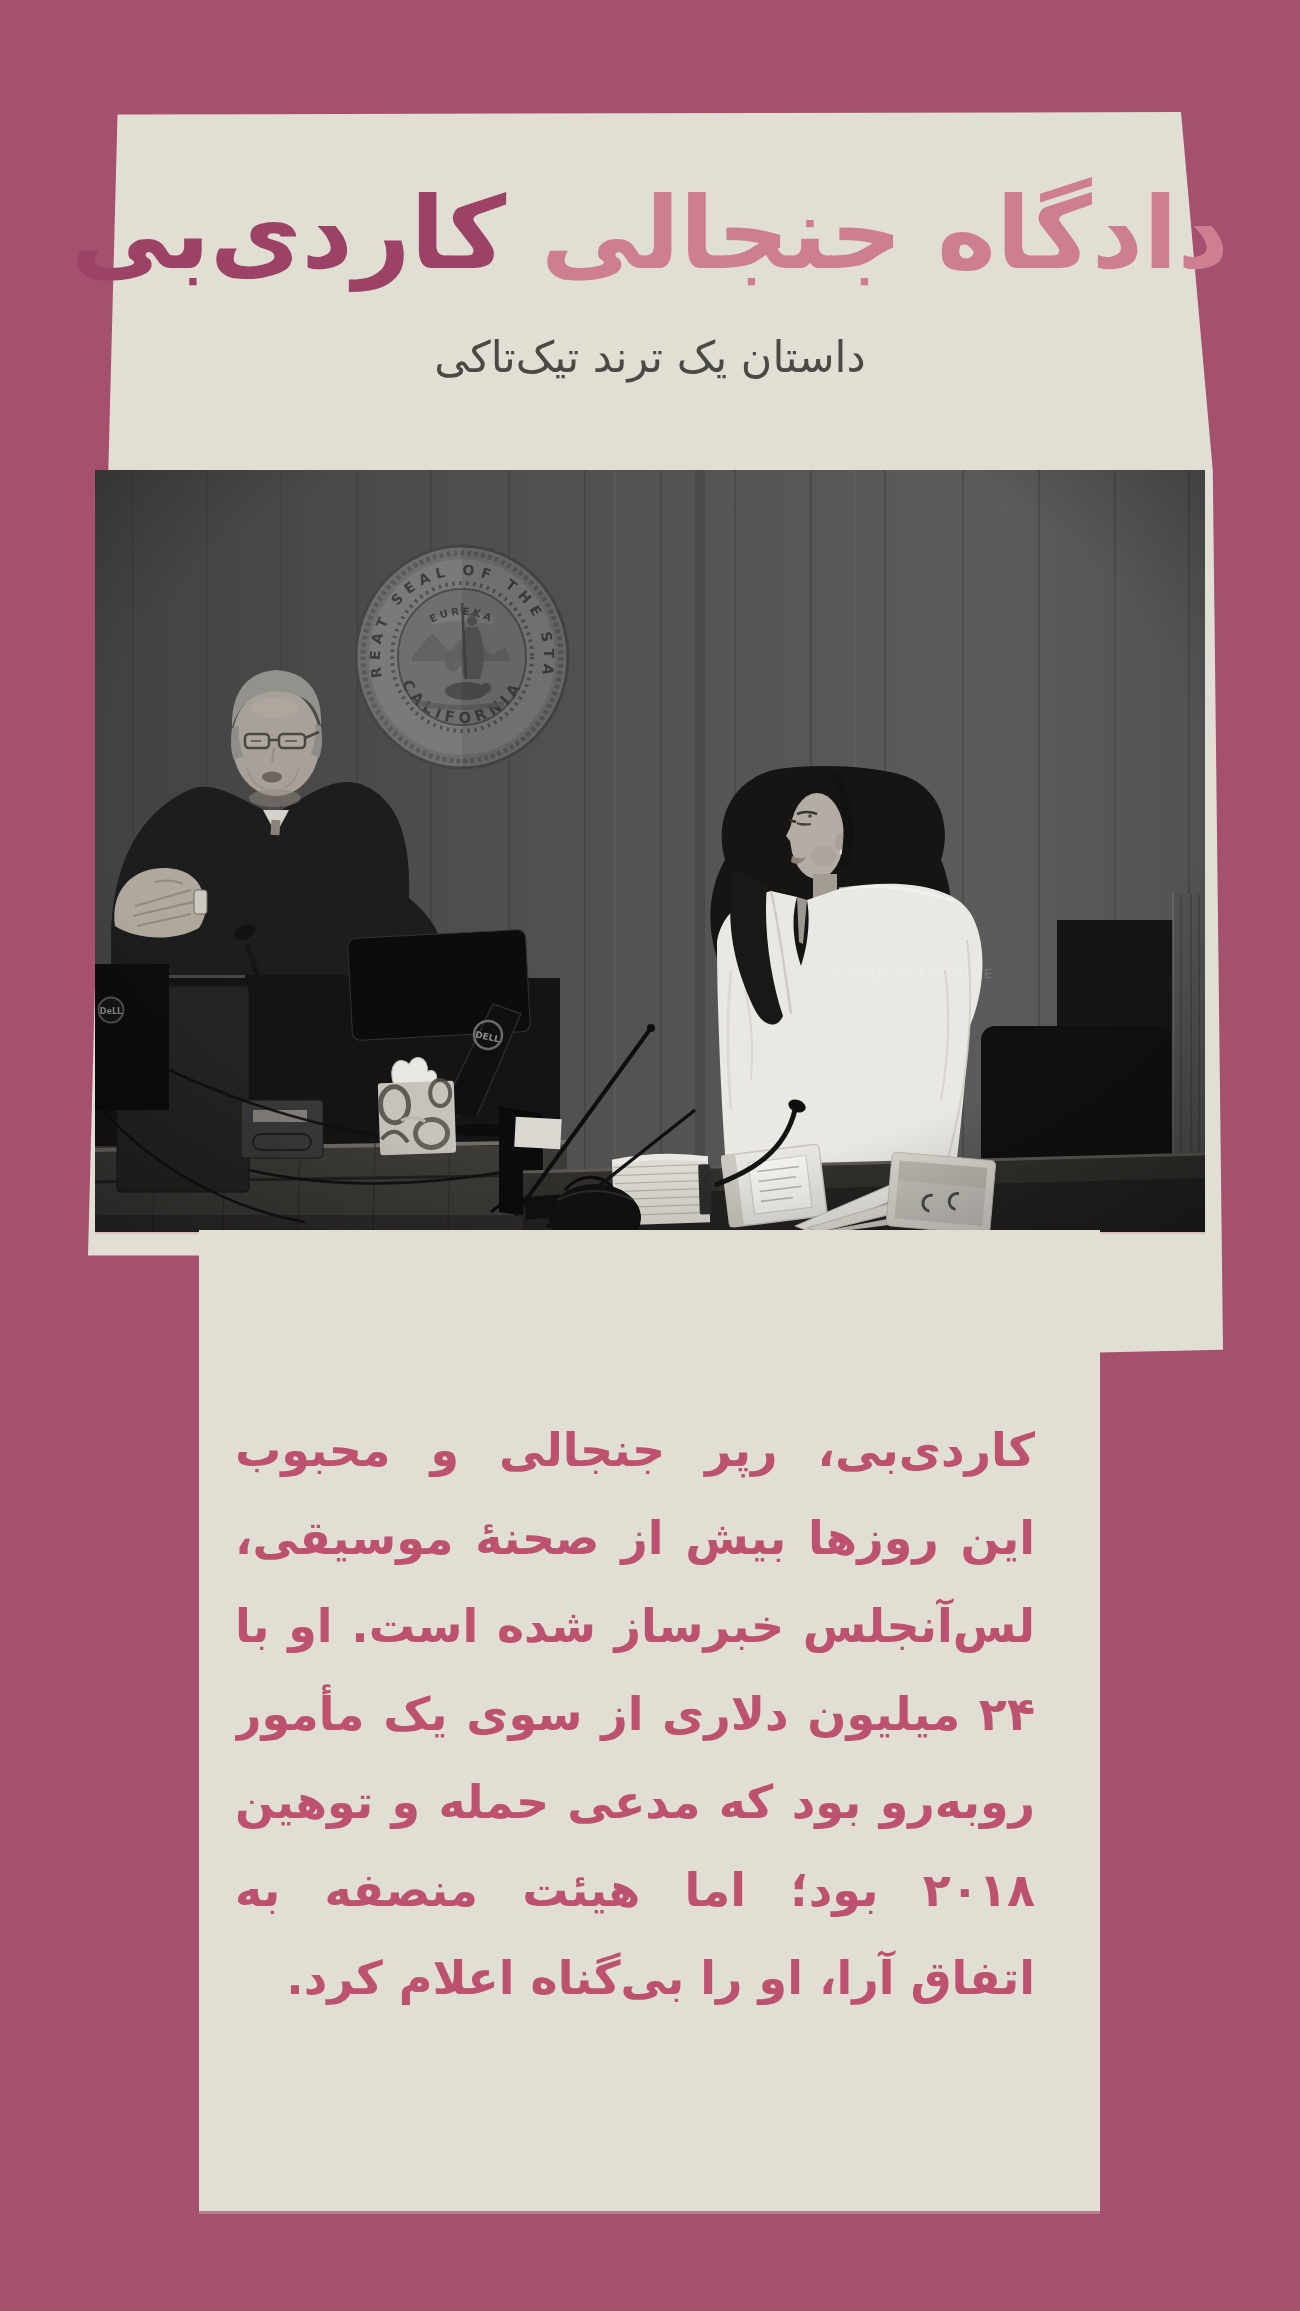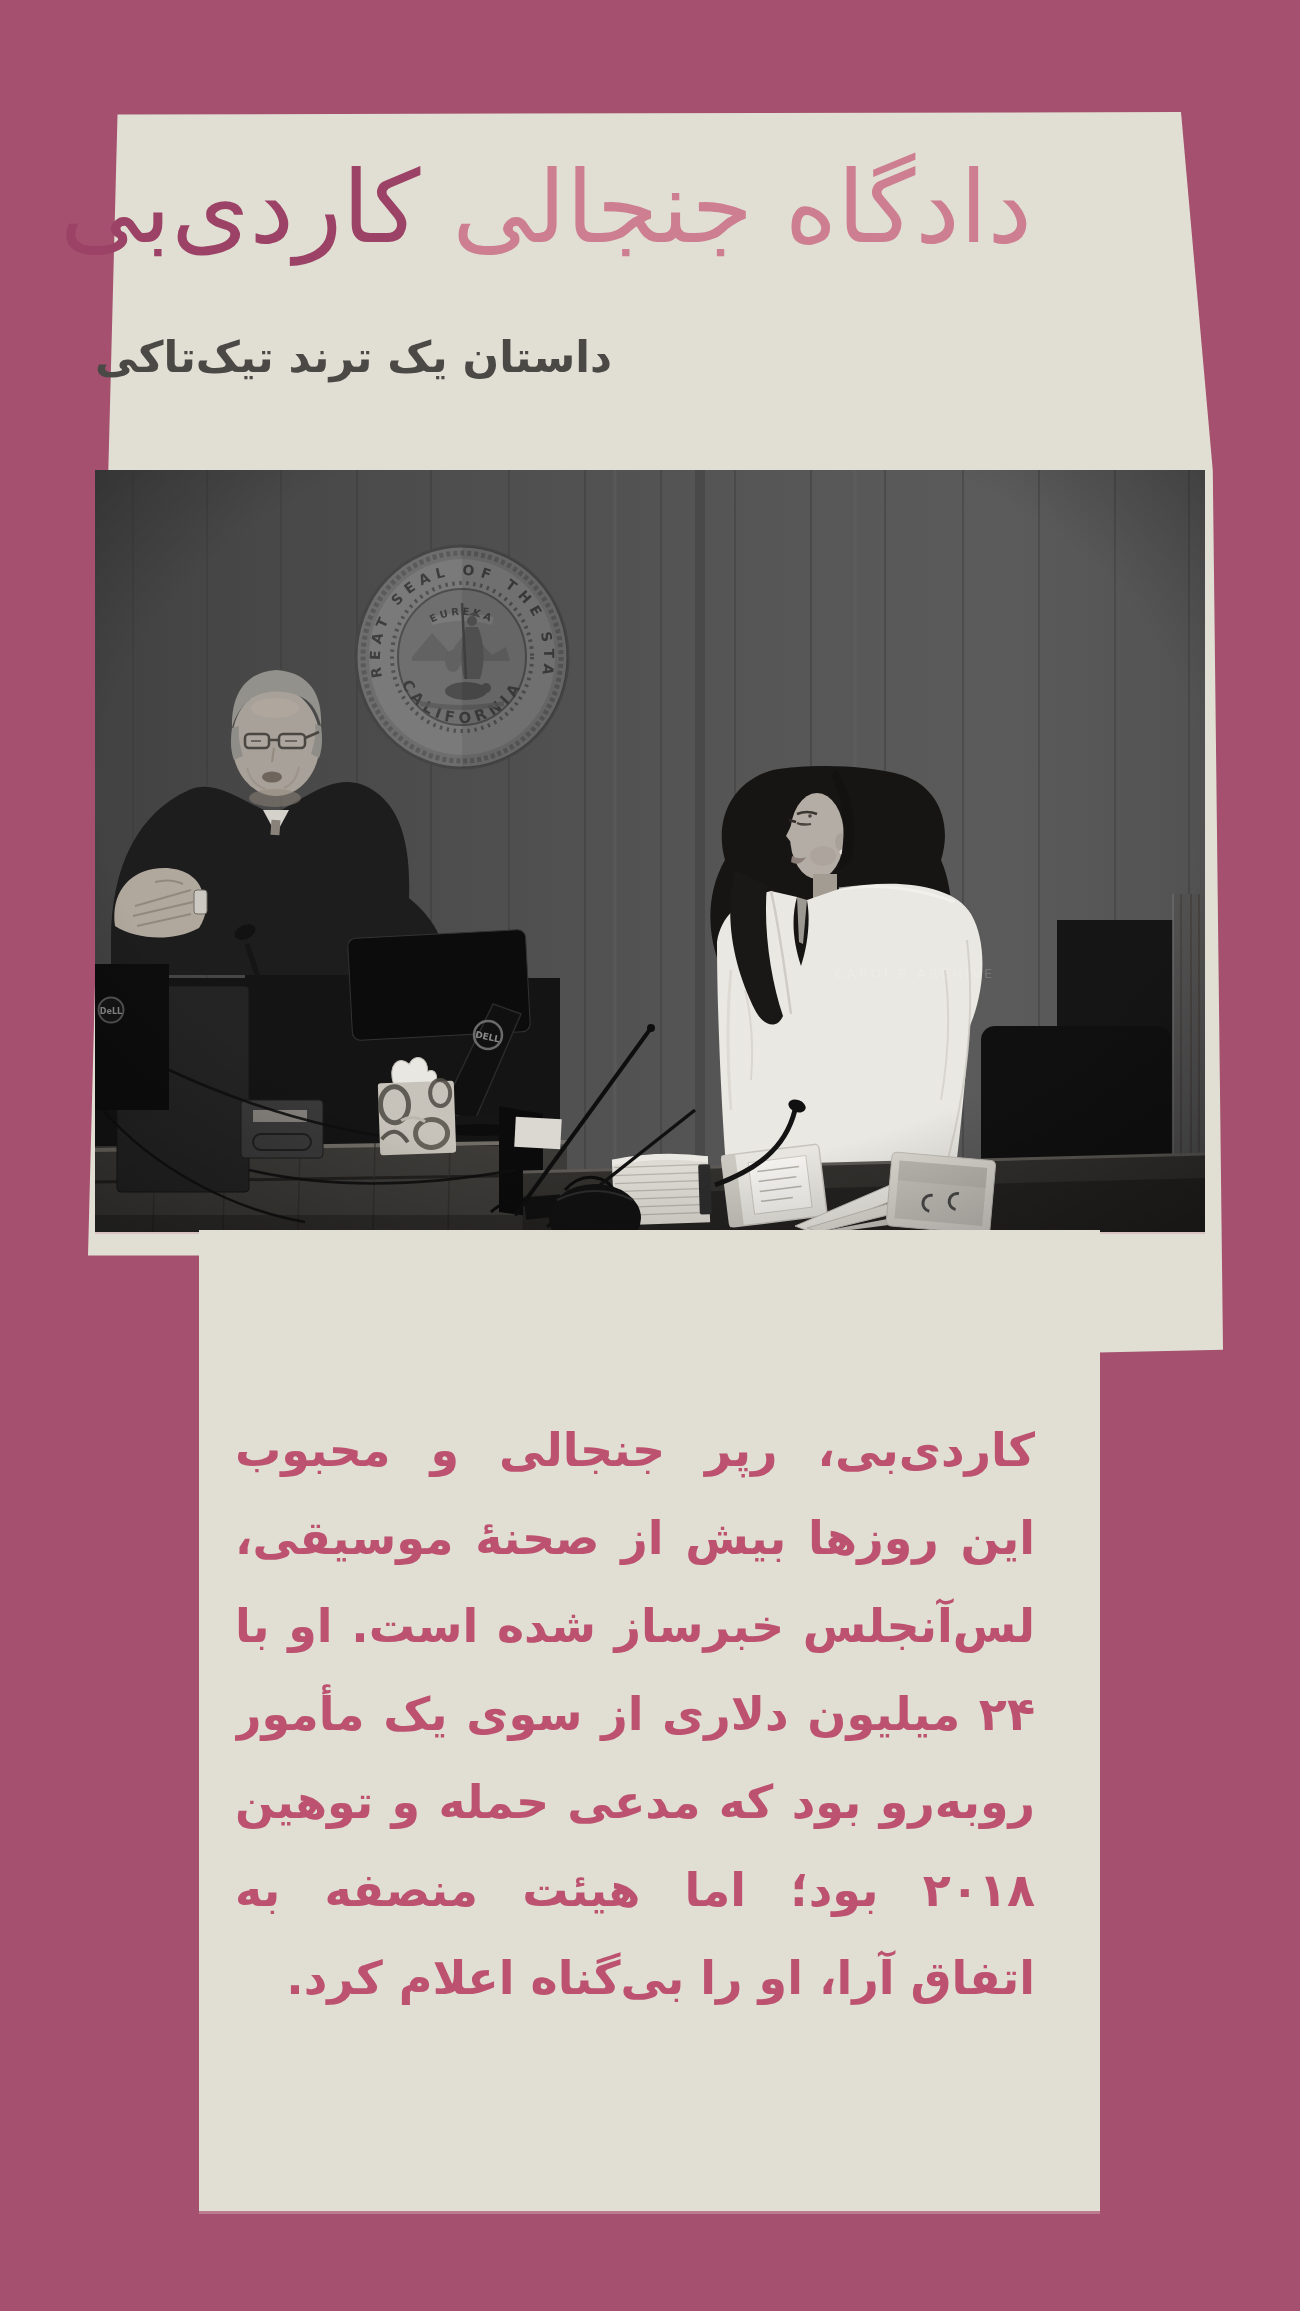--- a/index.html
+++ b/index.html
@@ -9,30 +9,30 @@
     font-family:"DejaVu Sans", sans-serif;
   }
   .stage{position:absolute;inset:0;}
   
   .card{
     position:absolute;left:88px;top:112px;width:1135px;height:1258px;
     background:var(--panel,#e1dfd3);
     clip-path:polygon(2.6% 0.2%, 96.3% 0%, 99.1% 28.5%, 100% 98.4%, 89% 98.6%, 89% 90.9%, 0% 90.9%);
   }
   .headline{
-    position:absolute;left:60px;top:135px;width:1180px;
-    direction:rtl;text-align:left;white-space:nowrap;
-    font-size:100px;font-weight:normal;line-height:1.45;letter-spacing:-1px;
+    position:absolute;left:60px;top:161px;width:1180px;
+    direction:rtl;text-align:center;white-space:nowrap;
+    font-size:100px;font-weight:bold;line-height:1.45;letter-spacing:-1px;
   }
   .headline .hl-light{color:var(--title-light,#cd7e90);}
   .headline .hl-dark{color:var(--title-dark,#9c4266);}
   .subtitle{
     position:absolute;left:95px;top:332px;width:1110px;
-    direction:rtl;text-align:left;white-space:nowrap;
-    font-size:43px;font-weight:bold;color:var(--subtitle-color,#4a4946);
+    direction:rtl;text-align:center;white-space:nowrap;
+    font-size:43px;font-weight:normal;color:var(--subtitle-color,#4a4946);
   }
   .photo{
     position:absolute;left:95px;top:470px;width:1110px;height:762px;
     box-shadow:0 2px 0 rgba(207,157,170,.45);
   }
   .photo svg{display:block;width:100%;height:100%;}
   .article-panel{
     position:absolute;left:199px;top:1230px;width:901px;height:981px;
     background:var(--panel,#e1dfd3);
     box-shadow:0 3px 0 rgba(207,157,170,.55);

